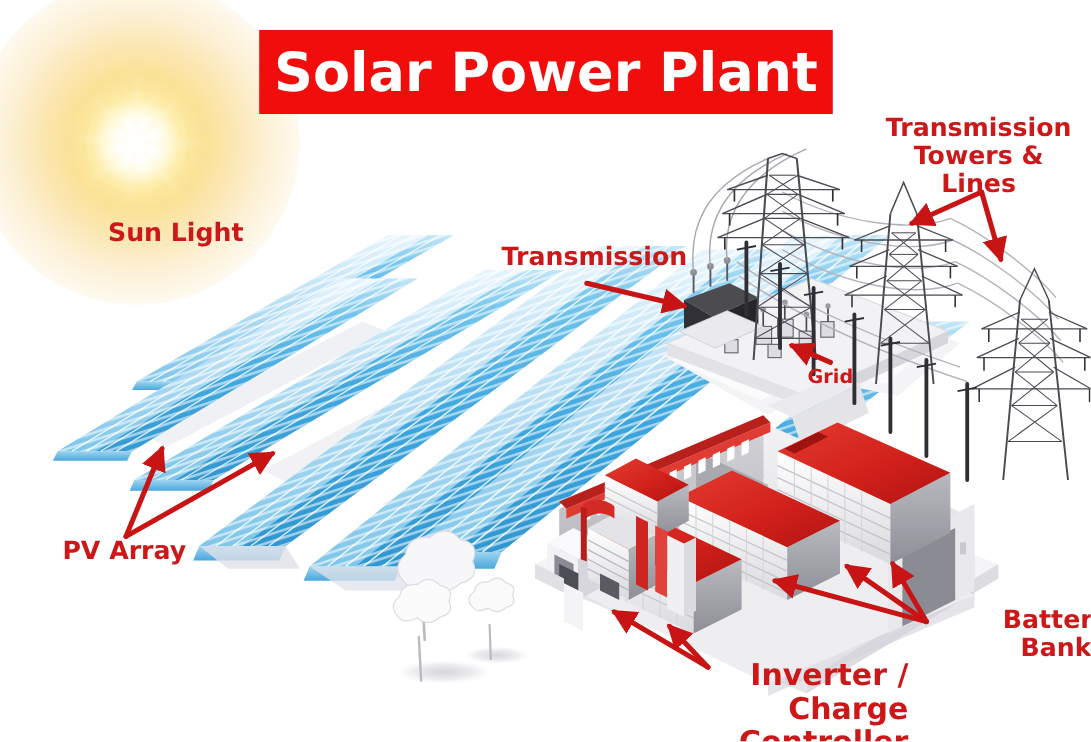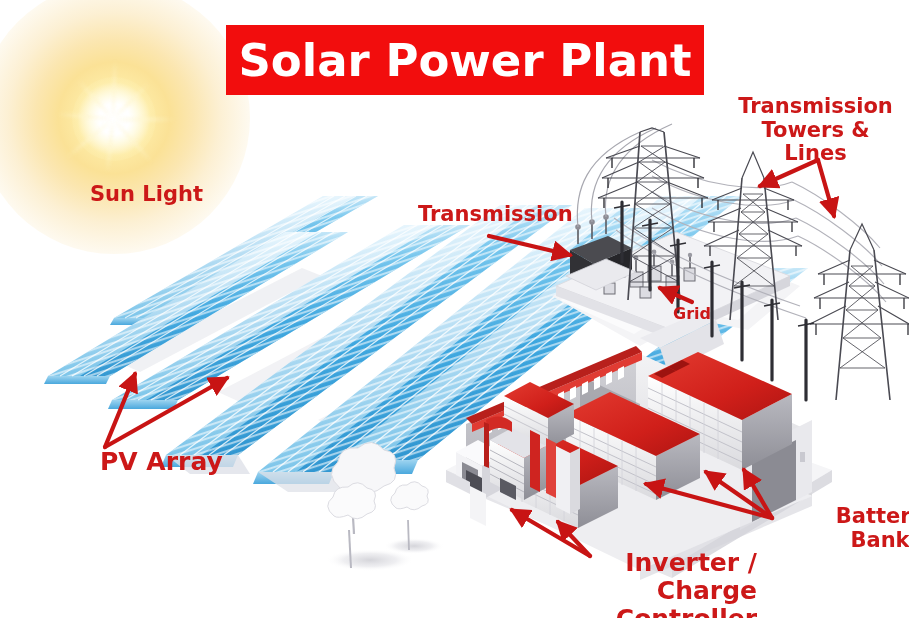--- a/index.html
+++ b/index.html
@@ -11,21 +11,21 @@
     position: relative;
     width: 909px;
     height: 618px;
     background: #ffffff;
     overflow: hidden;
     font-family: "Liberation Sans", sans-serif;
   }
   
   #title-banner {
     position: absolute;
-    left: 226px;
+    left: 216px;
     top: 25px;
     width: 478px;
     height: 70px;
     background: #f20d0d;
     display: flex;
     align-items: center;
     justify-content: center;
     z-index: 40;
   }
   #title-banner .title-text {
@@ -91,21 +91,21 @@
     font-weight: bold;
     font-family: "DejaVu Sans", sans-serif;
     line-height: 1.12;
     white-space: pre-line;
     z-index: 35;
   }
   #label-sun-light   { left: 90px;  top: 183px; font-size: 21px; }
   #label-transmission{ left: 728px; top: 95px;  font-size: 21px; text-align: center; width: 175px;}
   #label-transformer { left: 418px; top: 203px; font-size: 21px; }
   #label-grid        { left: 673px; top: 305px; font-size: 16px; }
-  #label-pv-array    { left: 52px;  top: 448px; font-size: 25px; margin-left: 48px; }
+  #label-pv-array    { left: 52px;  top: 448px; font-size: 21px; }
   #label-battery     { left: 820px; top: 505px; font-size: 21px; text-align: center; width: 120px;}
   #label-inverter    { left: 551px; top: 549px; font-size: 25px; text-align: right; width: 206px;}
   svg.overlay {
     position: absolute;
     left: 0; top: 0;
     width: 909px;
     height: 618px;
     z-index: 30;
     pointer-events: none;
   }

